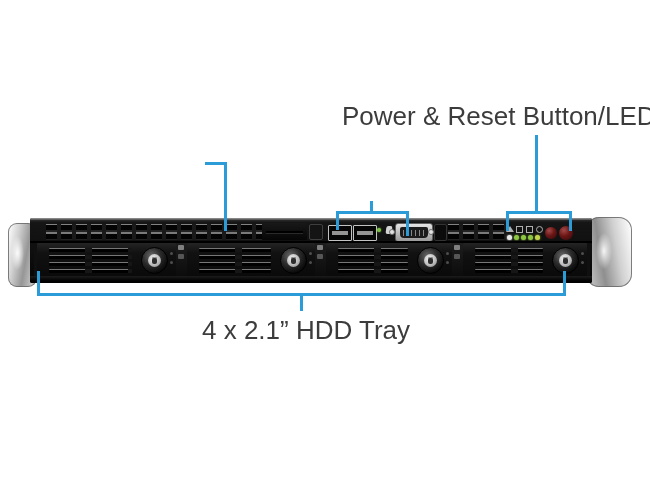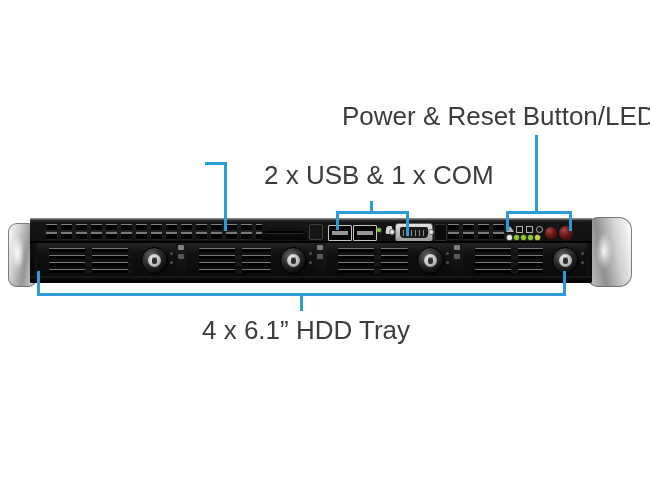--- a/index.html
+++ b/index.html
@@ -127,22 +127,21 @@
   #div-1{left:142px;}#div-2{left:281px;}#div-3{left:418px;}
   #bottomstrip{position:absolute;left:0;top:58px;width:100%;height:7px;
     background:linear-gradient(180deg,#1c1c1c,#000 70%);border-radius:0 0 2px 2px;}
 </style>
 </head>
 <body>
 
 <div id="stage">
 
   <div class="label" id="lbl-power">Power &amp; Reset Button/LEDs</div>
-  <div class="label" id="lbl-usb">2 x USB &amp; 1 x COM</div>
-  <div class="label" id="lbl-hdd">4 x 6.1” HDD Tray</div>
+  <div class="label" id="lbl-hdd">4 x 2.1” HDD Tray</div>
 
   <div class="cl" id="cl-odd-h"></div>
   <div class="cl" id="cl-odd-v"></div>
   <div class="cl" id="cl-usb-stem"></div>
   <div class="cl" id="cl-usb-bar"></div>
   <div class="cl" id="cl-usb-l"></div>
   <div class="cl" id="cl-usb-r"></div>
   <div class="cl" id="cl-pwr-stem"></div>
   <div class="cl" id="cl-pwr-bar"></div>
   <div class="cl" id="cl-pwr-l"></div>

